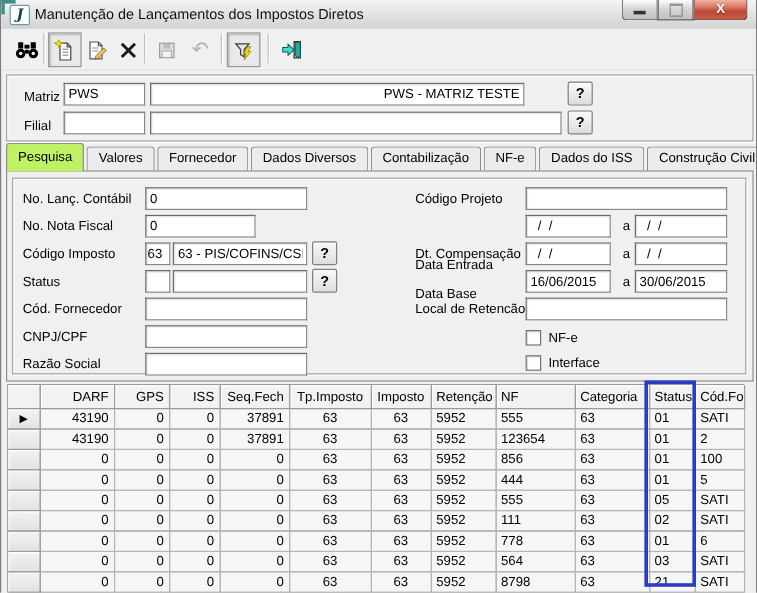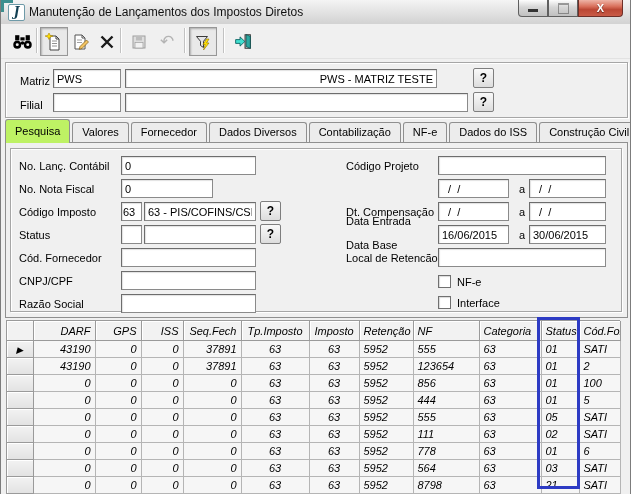--- a/index.html
+++ b/index.html
@@ -46,21 +46,21 @@
   .tab{box-sizing:border-box;height:21px;line-height:19px;padding:0 9px;margin-right:2px;
     background:#ececec;border:1px solid #8f8f8f;border-bottom:none;border-radius:3px 3px 0 0;white-space:nowrap;}
   .tab.active{height:24px;line-height:23px;background:#bef264;position:relative;z-index:3;}
   .tabpage{position:absolute;left:4px;top:142px;width:623px;height:176px;box-sizing:border-box;
     border:1px solid #8f8f8f;background:#f0f0f0;z-index:1;}
   
   .chk{position:absolute;width:13px;height:13px;background:#fff;border:1px solid #707070;
     box-shadow:inset 1px 1px 1px rgba(0,0,0,.15);box-sizing:border-box;}
   
   .gridwrap{position:absolute;left:5px;top:320px;width:614px;height:174px;background:#c3c3c3;border:1px solid #9a9a9a;box-sizing:border-box;}
-  table.grid{border-collapse:collapse;table-layout:fixed;width:613px;font-size:11px;font-style:italic;}
+  table.grid{border-collapse:collapse;table-layout:fixed;width:613px;font-size:11px;}
   table.grid th{height:19px;background:#f2f2f2;border-right:1px solid #9a9a9a;border-bottom:1px solid #9a9a9a;
     box-shadow:inset 1px 1px 0 #fff;font-weight:normal;padding:0 4px;white-space:nowrap;overflow:hidden;}
   table.grid td{height:16px;background:#f6f6f6;border-right:1px solid #b5b5b5;border-bottom:1px solid #b5b5b5;
     padding:0 4px;white-space:nowrap;overflow:hidden;}
   table.grid td.sel{background:linear-gradient(#f2f2f2,#e2e2e2);border-right:1px solid #9a9a9a;
     border-bottom:1px solid #9a9a9a;box-shadow:inset 1px 1px 0 #fff;text-align:center;padding:0;}
   .al-r{text-align:right;} .al-c{text-align:center;} .al-l{text-align:left;}
   .selector-arrow{font-size:9px;line-height:9px;color:#000;}
   .status-highlight{position:absolute;left:536px;top:317px;width:43px;height:172px;
     border:3px solid #2d3bc4;box-sizing:border-box;pointer-events:none;z-index:5;}

